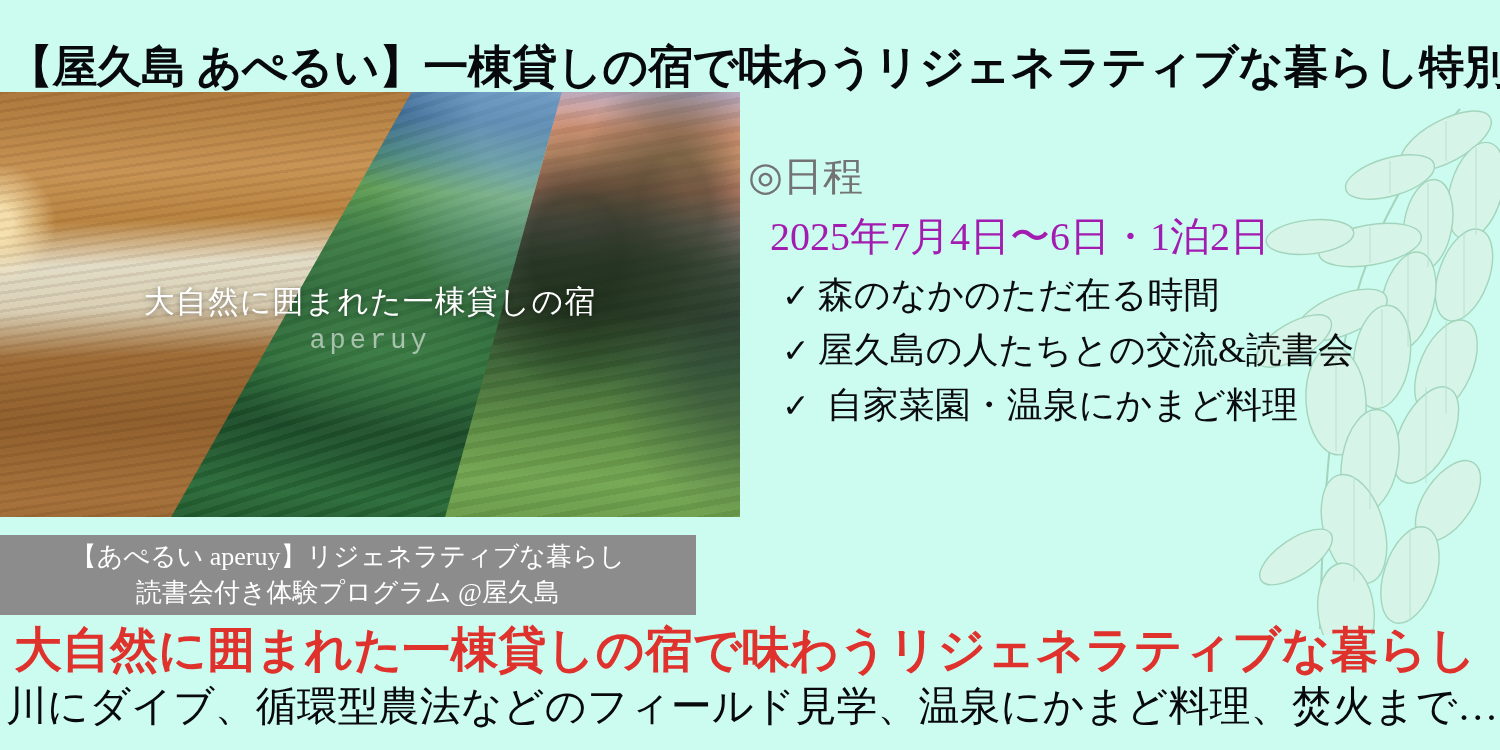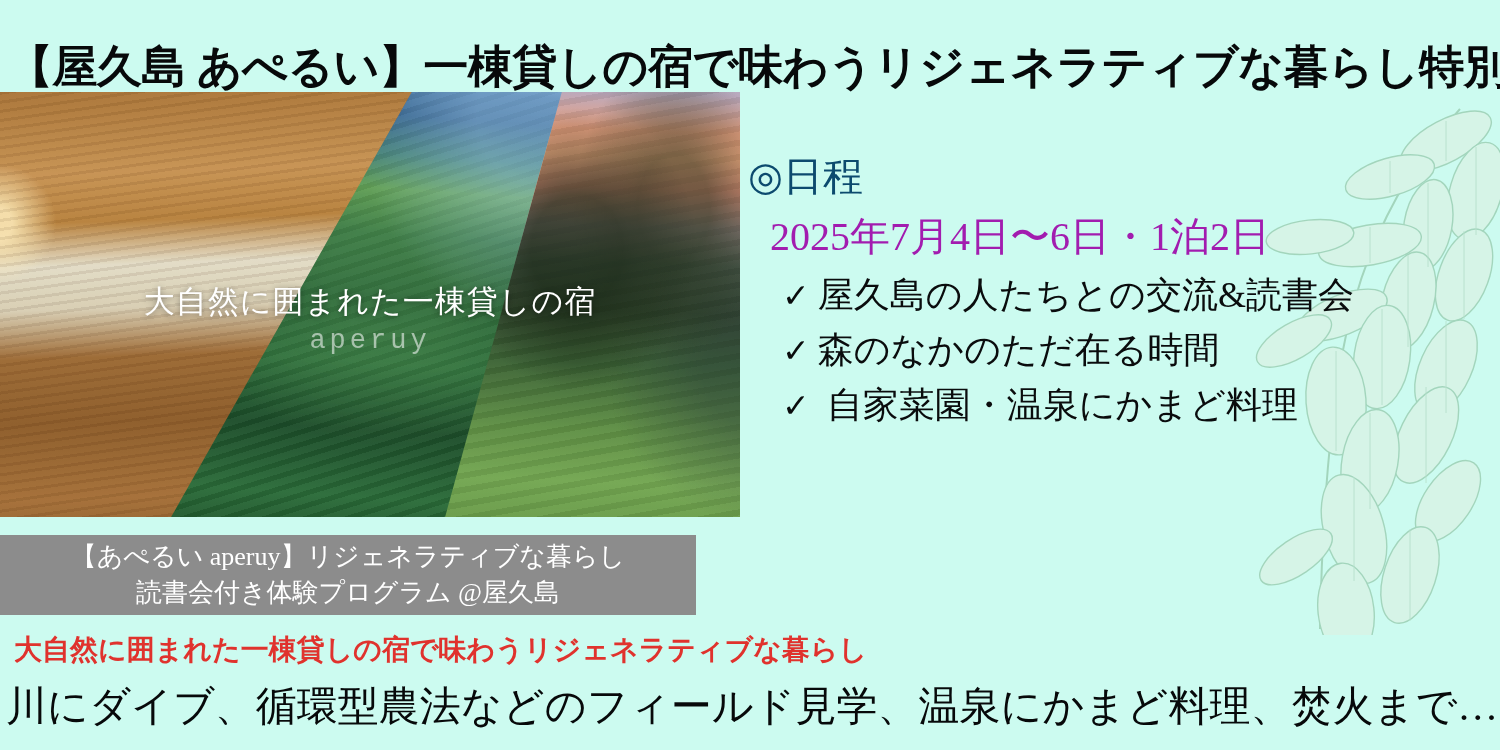--- a/index.html
+++ b/index.html
@@ -195,21 +195,21 @@
   .schedule {
     position: absolute;
     left: 748px;
     top: 150px;
     width: 745px;
     z-index: 4;
   }
   .schedule-title {
     font-size: 40px;
     line-height: 54px;
-    color: #0c4a6e;
+    color: #737373;
     white-space: nowrap;
     font-family: "Liberation Serif", "DejaVu Serif", serif;
   }
   .schedule-date {
     margin-left: 22px;
     margin-top: 4px;
     font-size: 40px;
     line-height: 58px;
     color: #a21caf;
     white-space: nowrap;
@@ -233,21 +233,21 @@
     font-size: 33px;
     margin-right: 8px;
     font-family: "DejaVu Sans", sans-serif;
   }
 
   
   .tagline-red {
     position: absolute;
     left: 14px;
     top: 624px;
-    font-size: 28px;
+    font-size: 48px;
     line-height: 52px;
     font-weight: 700;
     color: #e0322d;
     white-space: nowrap;
     z-index: 5;
     font-family: "Liberation Serif", "DejaVu Serif", serif;
   }
   .tagline-black {
     position: absolute;
     left: 6px;
@@ -325,24 +325,24 @@
   <div class="caption-bar">
     <span class="line">【あぺるい aperuy】リジェネラティブな暮らし</span>
     <span class="line">読書会付き体験プログラム @屋久島</span>
   </div>
 
   <div class="schedule">
     <div class="schedule-title">◎日程</div>
     <div class="schedule-date">2025年7月4日〜6日・1泊2日</div>
     <ul class="bullet-list">
       <li>
-        <span class="check">✓</span><span>屋久島の人たちとの交流&amp;読書会</span>
+        <span class="check">✓</span><span>森のなかのただ在る時間</span>
       </li>
       <li>
-        <span class="check">✓</span><span>森のなかのただ在る時間</span>
+        <span class="check">✓</span><span>屋久島の人たちとの交流&amp;読書会</span>
       </li>
       <li>
         <span class="check">✓</span><span> 自家菜園・温泉にかまど料理</span>
       </li>
     </ul>
   </div>
 
   <div class="tagline-red">大自然に囲まれた一棟貸しの宿で味わうリジェネラティブな暮らし</div>
   <div class="tagline-black">川にダイブ、循環型農法などのフィールド見学、温泉にかまど料理、焚火まで…</div>
 

